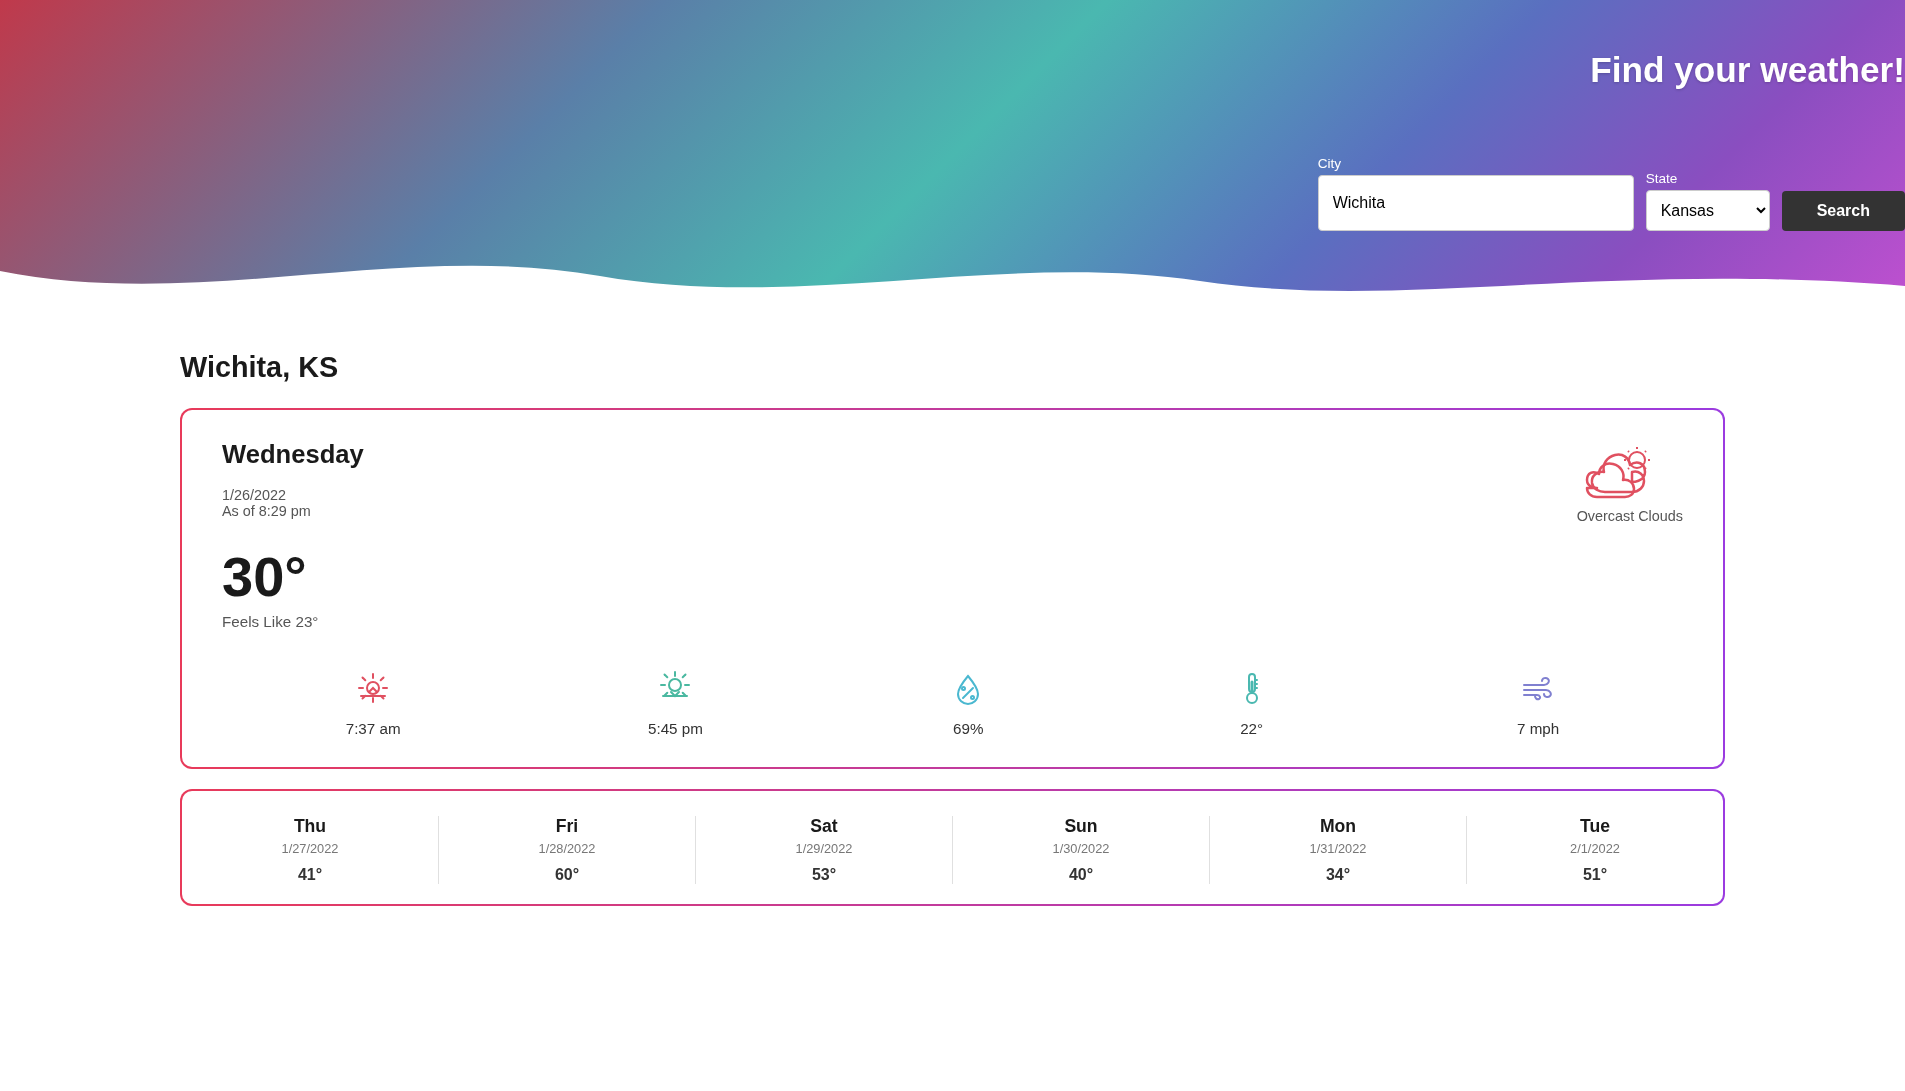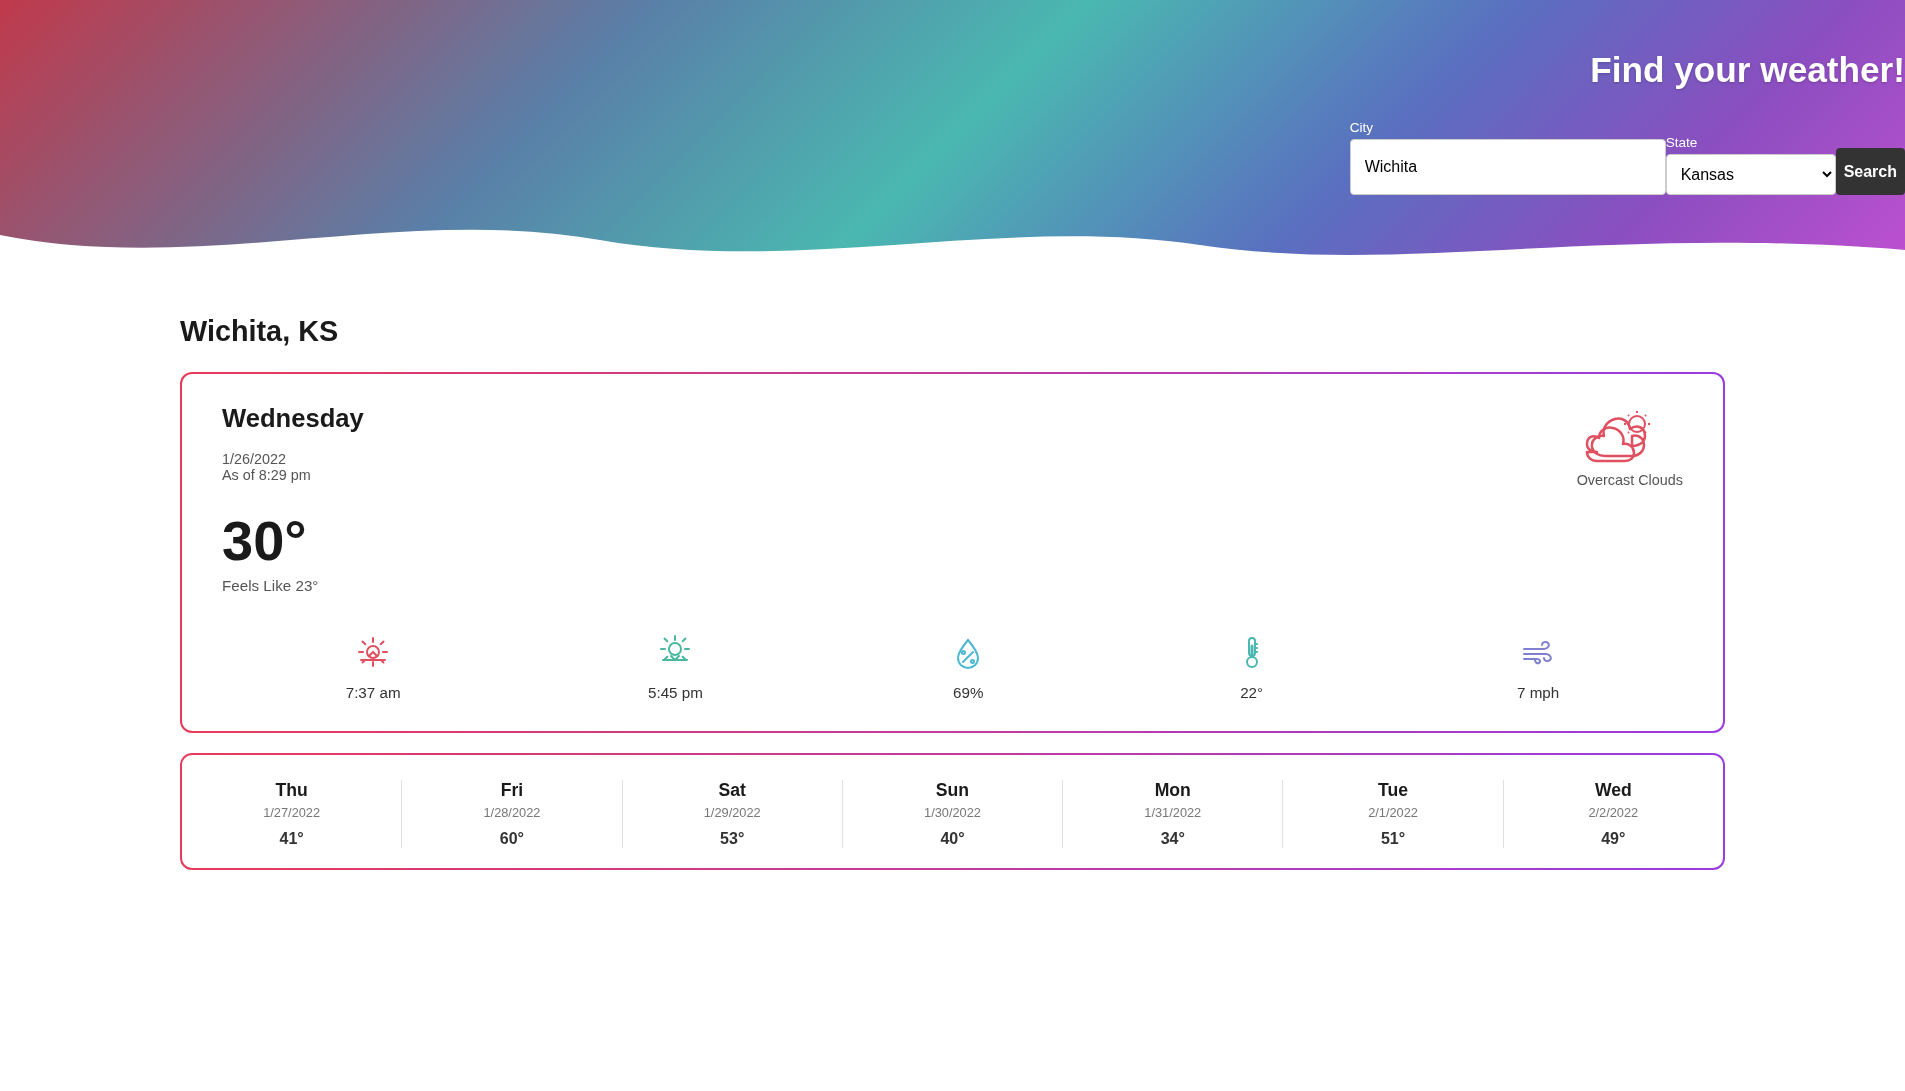--- a/index.html
+++ b/index.html
@@ -21,20 +21,22 @@
       color: #fff;
       font-size: 2.2rem;
       font-weight: bold;
       margin-bottom: 30px;
       text-shadow: 0 1px 3px rgba(0,0,0,0.2);
     }
 
     .search-form {
       display: flex;
       align-items: flex-end;
+      gap: 12px;
+      margin-top: 36px;
     }
 
     .form-group {
       display: flex;
       flex-direction: column;
       gap: 4px;
     }
 
     .form-label {
       color: #fff;
@@ -46,40 +48,40 @@
       width: 316px;
       padding: 18px 14px;
       border: 1px solid #ccc;
       border-radius: 4px;
       font-size: 1rem;
       background: #fff;
       outline: none;
     }
 
     .state-select {
-      width: 170px;
+      width: 124px;
       padding: 10px 10px;
       border: 1px solid #ccc;
       border-radius: 4px;
       font-size: 1rem;
       background: #fff;
       outline: none;
       cursor: pointer;
     }
 
     .search-btn {
-      padding: 10px 8px;
+      padding: 10px 35px;
       background: #333;
       color: #fff;
       border: none;
       border-radius: 4px;
       font-size: 1rem;
       font-weight: 600;
       cursor: pointer;
-      height: 47px;
+      height: 40px;
     }
 
     
     .wave-container {
       position: absolute;
       bottom: 0;
       left: 0;
       width: 100%;
       overflow: hidden;
       line-height: 0;
@@ -433,21 +435,16 @@
         <div class="forecast-day">
       <div class="forecast-day-name">Mon</div>
       <div class="forecast-day-date">1/31/2022</div>
       <div class="forecast-temp">34°</div>
     </div>
         <div class="forecast-day">
       <div class="forecast-day-name">Tue</div>
       <div class="forecast-day-date">2/1/2022</div>
       <div class="forecast-temp">51°</div>
     </div>
-        <div class="forecast-day">
-      <div class="forecast-day-name">Wed</div>
-      <div class="forecast-day-date">2/2/2022</div>
-      <div class="forecast-temp">49°</div>
-    </div>
       </div>
   </div>
 
 </div>
 
 </body></html>

